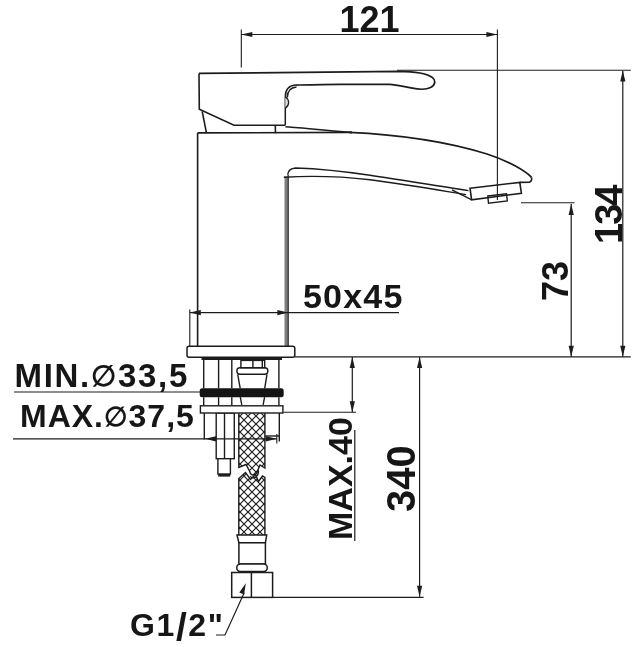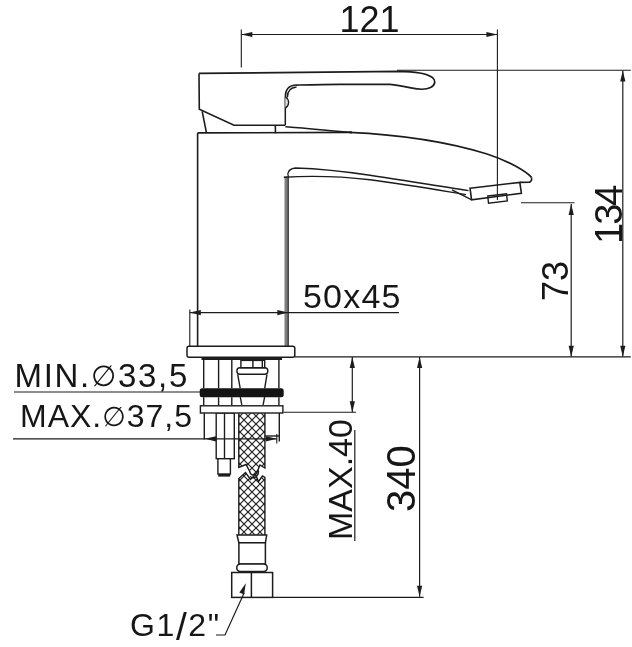--- a/index.html
+++ b/index.html
@@ -1,16 +1,16 @@
 <!DOCTYPE html>
 <html><head>
 <meta charset="utf-8">
 <style>
 html,body{margin:0;padding:0;background:#fff;}
-#page{position:relative;width:632px;height:647px;background:#ffffff;overflow:hidden;}
+#page{position:relative;width:632px;height:647px;background:#ffffff;overflow:hidden;font-weight:bold;}
 svg{position:absolute;left:0;top:0;}
 text{font-family:"Liberation Sans",sans-serif;fill:#161616;}
 </style>
 </head>
 <body>
 
 <div id="page">
 <svg width="632" height="647" viewBox="0 0 632 647">
 <defs>
 <pattern id="braid" width="8" height="8" patternUnits="userSpaceOnUse">

